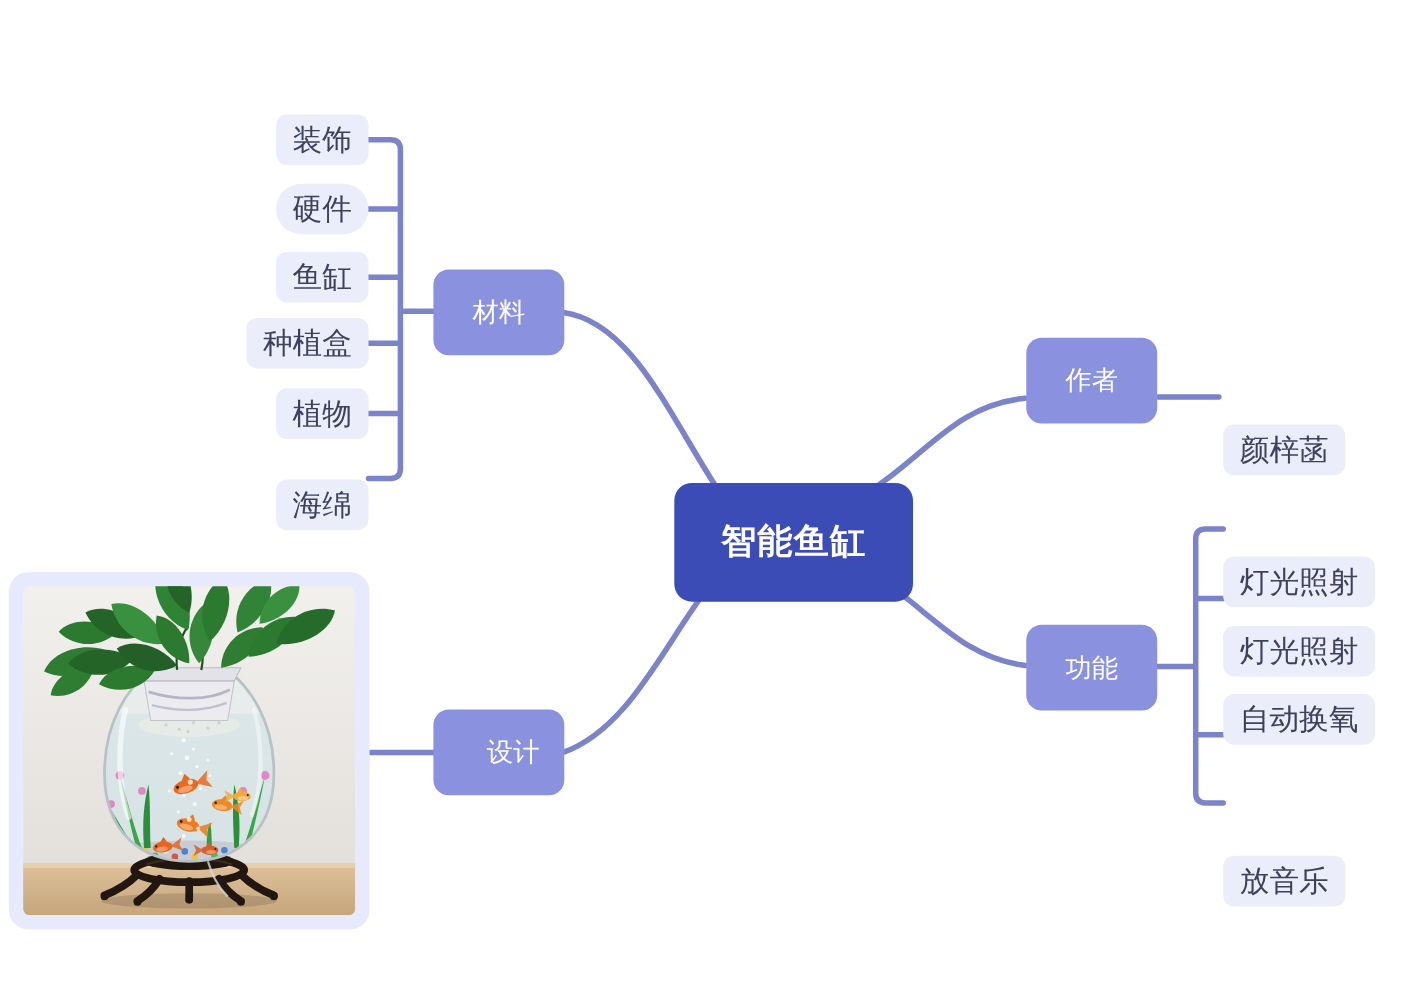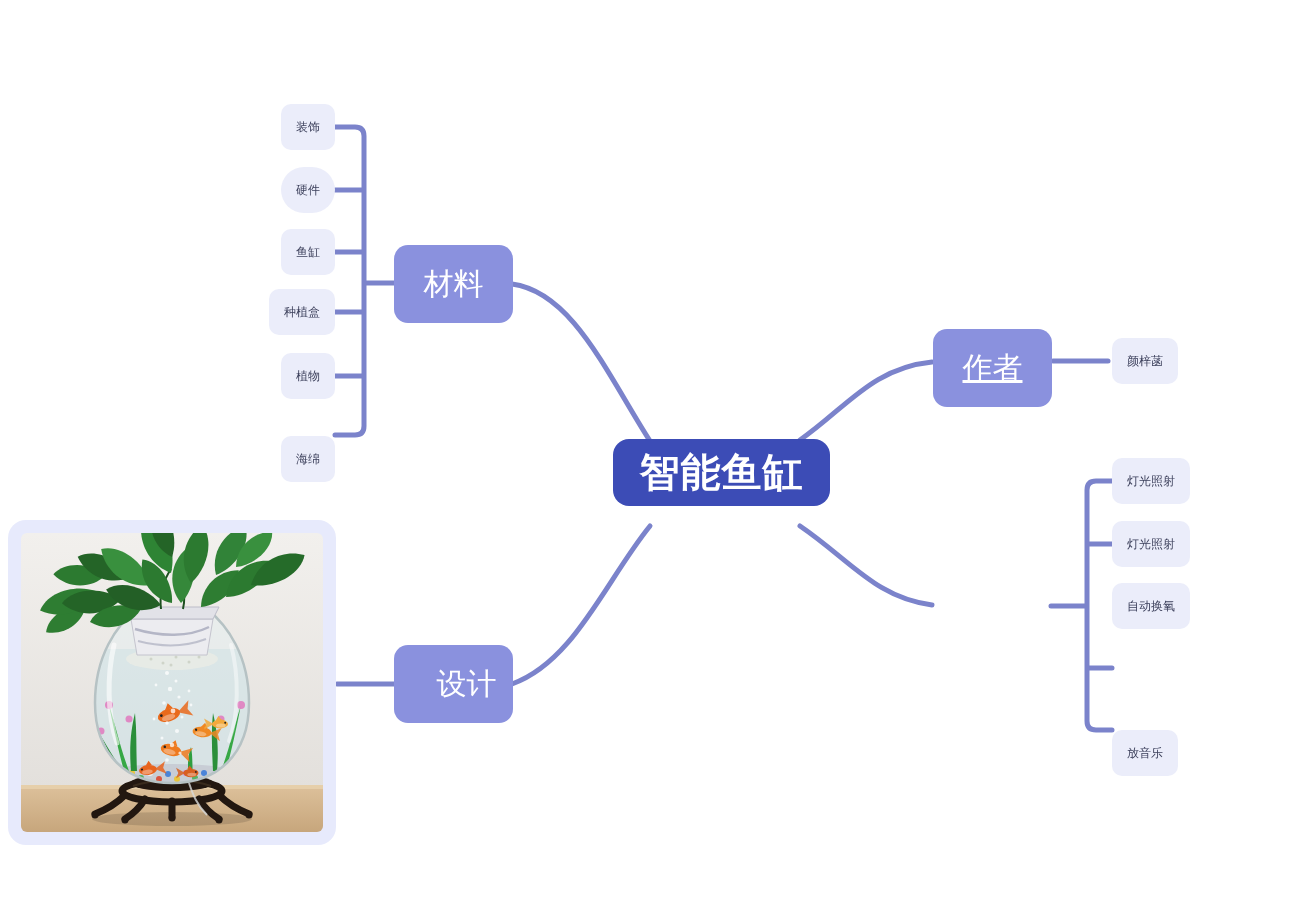--- a/index.html
+++ b/index.html
@@ -1,32 +1,32 @@
 <!DOCTYPE html>
 <html style="--canvas: #ffffff; --root-bg: #3c4cb6; --root-text: #ffffff; --branch-bg: #8a91de; --branch-text: #ffffff; --leaf-bg: #ebedfa; --leaf-text: #3d415c; --line: #7b83cb; --photo-frame: #e7eafc;"><head>
 <meta charset="utf-8">
 <style>
   html,body{margin:0;padding:0;background:#fff;}
   body{font-family:"Liberation Sans","DejaVu Sans",sans-serif;}
   .canvas{position:relative;width:1291px;height:897px;background:var(--canvas,#fff);overflow:hidden;}
   svg.connectors{position:absolute;left:0;top:0;z-index:0;pointer-events:none;}
   .link{stroke:var(--line,#7b83cb);stroke-width:5;fill:none;stroke-linecap:round;stroke-linejoin:round;}
   .node{position:absolute;z-index:2;display:flex;align-items:center;justify-content:center;box-sizing:border-box;cursor:pointer;}
-  .root{left:613px;top:439px;width:217px;height:67px;background:var(--root-bg,#3c4cb6);color:var(--root-text,#fff);
-        border-radius:16px;font-size:40px;font-weight:bold;letter-spacing:1px;}
+  .root{left:613px;top:439px;width:217px;height:108px;background:var(--root-bg,#3c4cb6);color:var(--root-text,#fff);
+        border-radius:16px;font-size:32px;font-weight:bold;letter-spacing:1px;}
   .branch{width:119px;height:78px;background:var(--branch-bg,#8a91de);color:var(--branch-text,#fff);
-        border-radius:14px;font-size:30px;}
+        border-radius:14px;font-size:24px;}
   .b-materials{left:394px;top:245px;}
-  .b-author{left:933px;top:329px;text-decoration:underline;}
+  .b-author{left:933px;top:307px;}
   .b-functions{left:933px;top:568px;}
   .b-design{left:394px;top:645px;padding-left:26px;}
   .leaf{height:46px;padding:16px 15px;background:var(--leaf-bg,#ebedfa);color:var(--leaf-text,#3d415c);
-        border-radius:10px;font-size:12px;white-space:nowrap;font-family:Liberation Mono, monospace;}
+        border-radius:10px;font-size:27px;white-space:nowrap;font-family:Liberation Mono, monospace;}
   .leaf.left{right:956px;}
-  .leaf.right{left:1112px;}
+  .leaf.right{left:1112px;margin-top:48px;}
   .l-decoration{top:104px;} .l-hardware{top:167px;border-radius:23px;} .l-fishtank{top:229px;margin-left:22px;}
   .l-plantingbox{top:289px;} .l-plant{top:353px;} .l-sponge{top:436px;margin-left:42px;}
   .l-authorname{top:338px;}
   .l-water{top:458px;} .l-light{top:521px;text-align:center;} .l-oxygen{top:583px;}
   .l-feed{top:645px;} .l-music{top:730px;}
   .photo-frame{position:absolute;left:8px;top:520px;width:328px;height:325px;background:var(--photo-frame,#e7eafc);
         border-radius:18px;padding:13px;box-sizing:border-box;z-index:2;cursor:pointer;}
   .photo{width:302px;height:299px;border-radius:6px;overflow:hidden;display:block;}
 </style>
 </head>
@@ -42,20 +42,21 @@
     <path class="link" d="M394 283 H364 M335 127 H355 Q364 127 364 136 V426 Q364 435 355 435 H335 M335 190 H364 M335 252 H364 M335 312 H364 M335 376 H364"></path>
     <path class="link" d="M1053 361 H1108"></path>
     <path class="link" d="M1051 606 H1087 M1112 481 H1096 Q1087 481 1087 490 V721 Q1087 730 1096 730 H1112 M1087 544 H1112 M1087 668 H1112"></path>
     <path class="link" d="M394 684 H337"></path>
   </svg>
 
   <div class="node root">智能鱼缸</div>
 
   <div class="node branch b-materials">材料</div>
   <div class="node branch b-author">作者</div>
+  <div class="node branch b-functions">功能</div>
   <div class="node branch b-design">设计</div>
 
   <div class="node leaf left l-decoration">装饰</div>
   <div class="node leaf left l-hardware">硬件</div>
   <div class="node leaf left l-fishtank">鱼缸</div>
   <div class="node leaf left l-plantingbox">种植盒</div>
   <div class="node leaf left l-plant">植物</div>
   <div class="node leaf left l-sponge">海绵</div>
 
   <div class="node leaf right l-authorname">颜梓菡</div>

